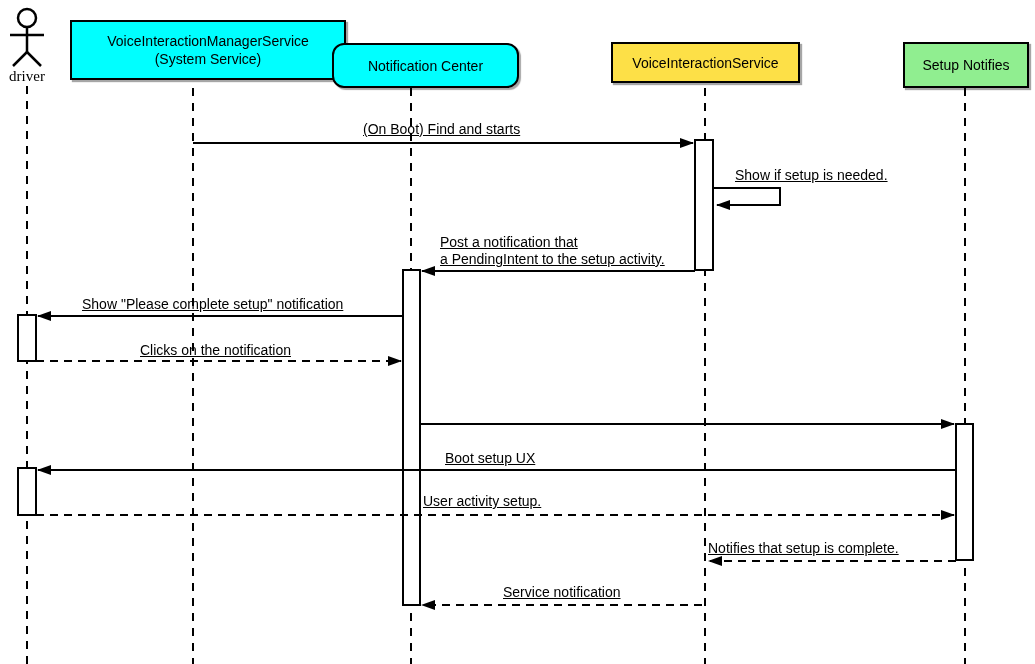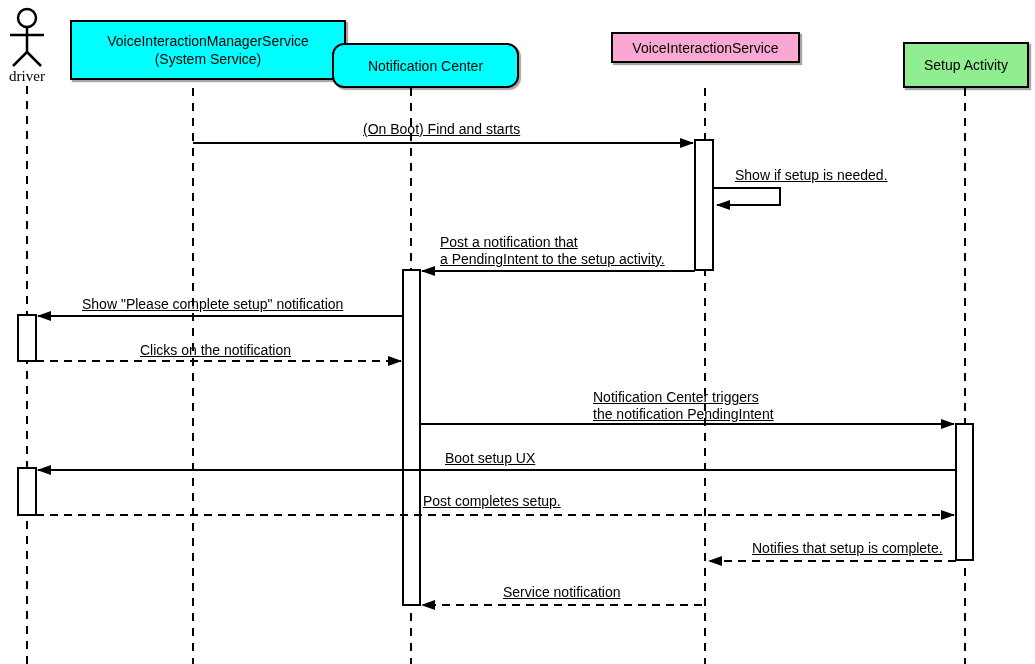--- a/index.html
+++ b/index.html
@@ -96,41 +96,39 @@
       <line x1="27" y1="52" x2="13" y2="66"></line>
       <line x1="27" y1="52" x2="41" y2="66"></line>
     </g>
   </svg>
 
   <div class="participant-box" style="left: 70px; top: 20px; width: 276px; height: 60px; background-color: rgb(0, 255, 255);">VoiceInteractionManagerService
 (System Service)</div>
 
   <div class="participant-box" style="left: 332px; top: 43px; width: 187px; height: 45px; background-color: rgb(0, 255, 255); border-radius: 12px;">Notification Center</div>
 
-  <div class="participant-box" style="left: 611px; top: 32px; width: 189px; height: 31px; background-color: #f9a8d4;">VoiceInteractionService</div>
+  <div class="participant-box" style="left: 611px; top: 42px; width: 189px; height: 41px; background-color: #fde047;">VoiceInteractionService</div>
 
-  <div class="participant-box" style="left: 903px; top: 42px; width: 126px; height: 46px; background-color: rgb(144, 238, 144);">Setup Activity</div>
+  <div class="participant-box" style="left: 903px; top: 42px; width: 126px; height: 46px; background-color: rgb(144, 238, 144);">Setup Notifies</div>
 
   <div class="actor-label" style="left:0px; top:68px; width:54px;font-family:Liberation Serif, serif;">driver</div>
 
   <div class="msg-label" style="left:363px; top:121px;">(On Boot) Find and starts</div>
 
   <div class="msg-label" style="left:735px; top:167px;">Show if setup is needed.</div>
 
   <div class="msg-label" style="left:440px; top:234px;">Post a notification that
 a PendingIntent to the setup activity.</div>
 
   <div class="msg-label" style="left:82px; top:296px;">Show "Please complete setup" notification</div>
 
   <div class="msg-label" style="left:140px; top:342px;">Clicks on the notification</div>
 
-  <div class="msg-label" style="left:593px; top:389px;">Notification Center triggers
-the notification PendingIntent</div>
 
   <div class="msg-label" style="left:445px; top:450px;">Boot setup UX</div>
 
-  <div class="msg-label" style="left:423px; top:493px;">Post completes setup.</div>
+  <div class="msg-label" style="left:423px; top:493px;">User activity setup.</div>
 
-  <div class="msg-label" style="left:752px; top:540px;">Notifies that setup is complete.</div>
+  <div class="msg-label" style="left:708px; top:540px;">Notifies that setup is complete.</div>
 
   <div class="msg-label" style="left:503px; top:584px;">Service notification</div>
 
 </div>
 
 </body></html>

